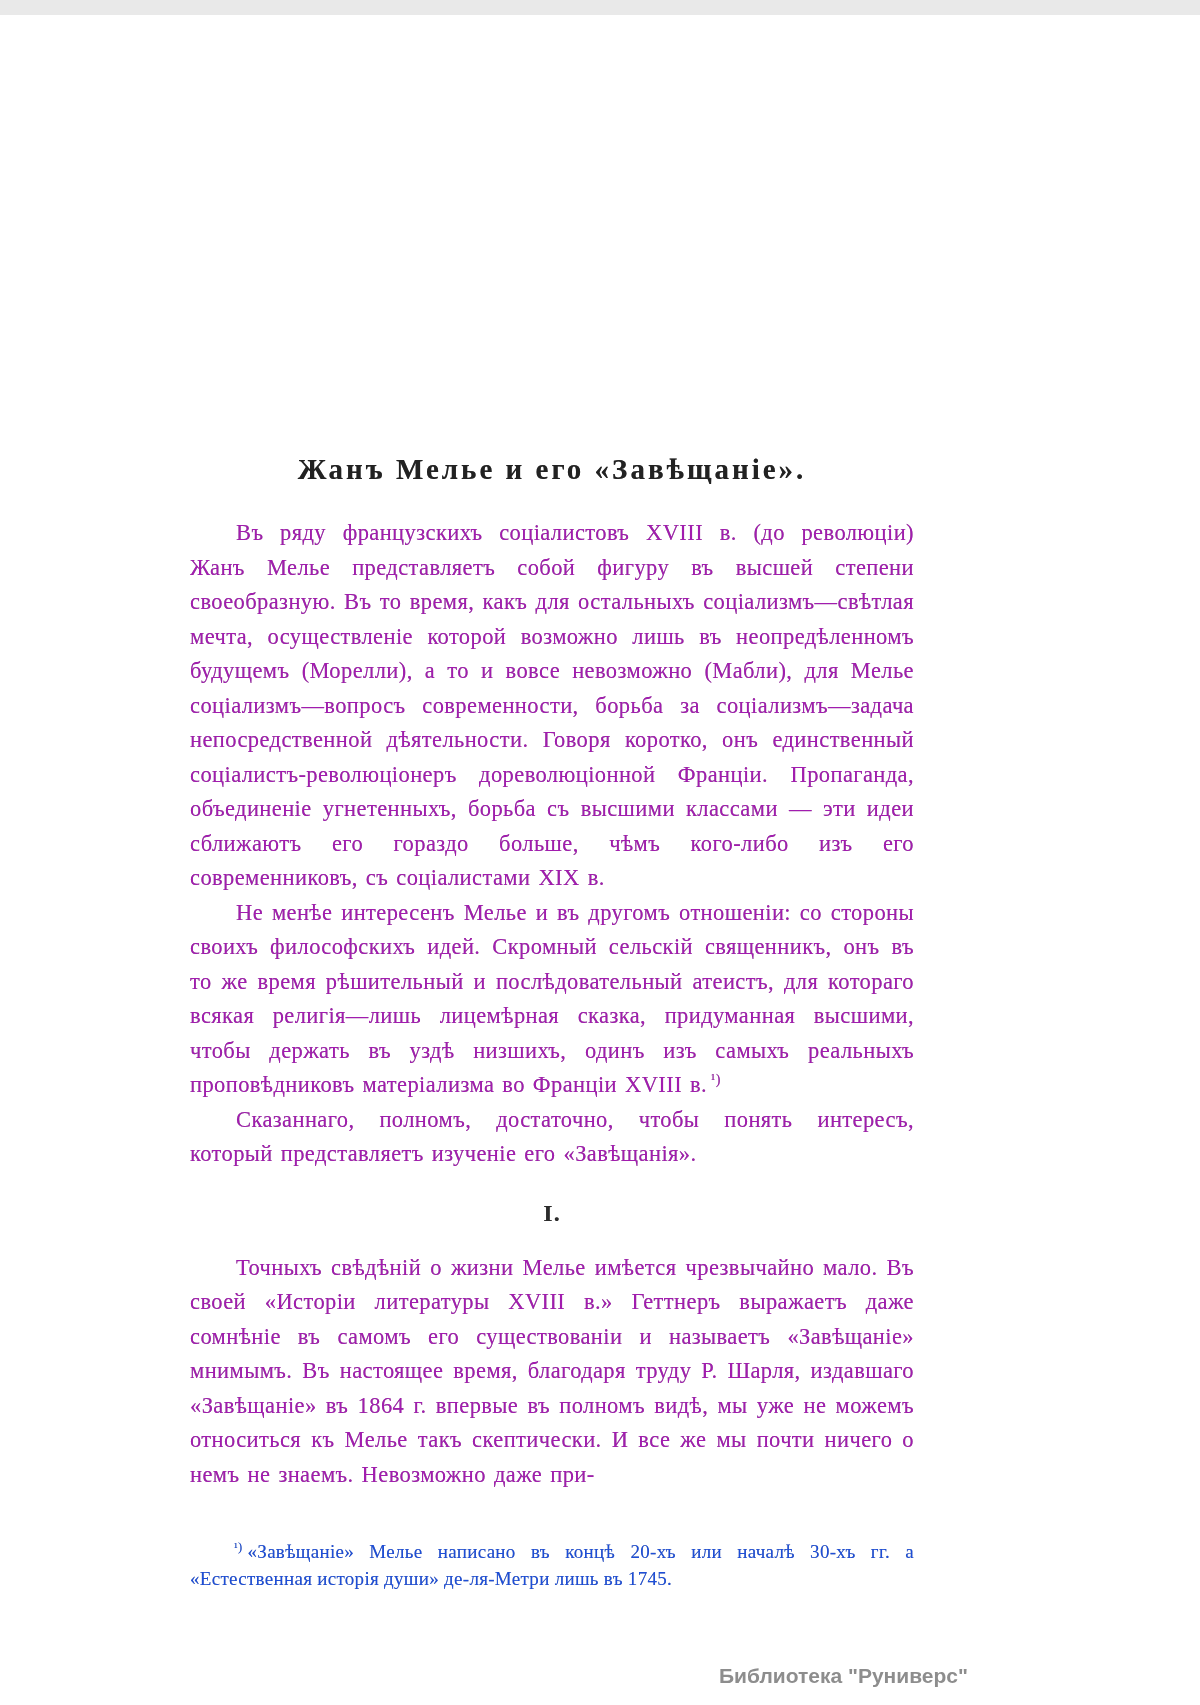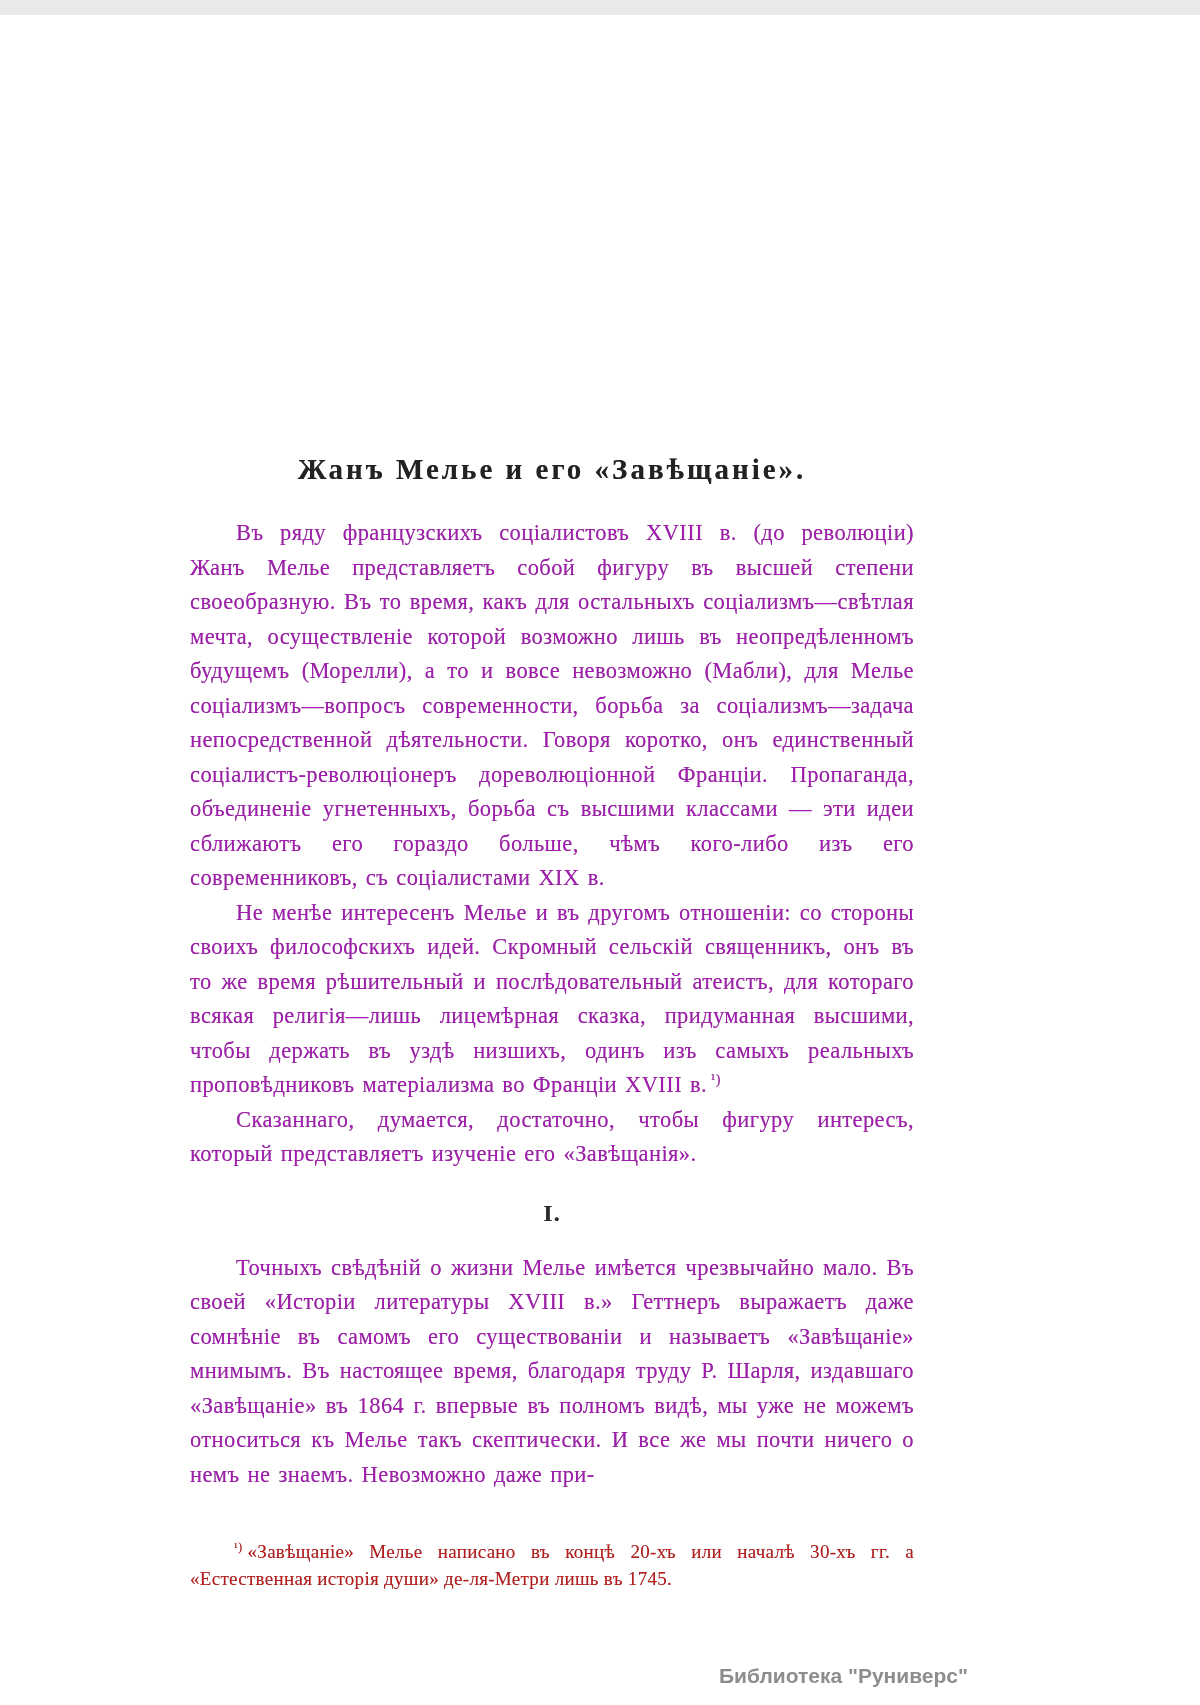--- a/index.html
+++ b/index.html
@@ -58,21 +58,21 @@
     color: #2b2b2b;
     text-shadow: 0 0 0.5px rgba(0,0,0,0.4);
   }
   .footnote {
     margin: 46px 0 0 0;
     font-size: 19px;
     line-height: 27px;
     text-align: justify;
     text-indent: 44px;
     letter-spacing: 0.3px;
-    color: #b91c1c;
+    color: #1d4ed8;
     text-shadow: 0 0 0.4px rgba(0,0,0,0.35);
   }
   .footnote sup {
     font-size: 12.5px;
     line-height: 0;
     margin-right: 5px;
     vertical-align: super;
   }
   .watermark {
     position: absolute;
@@ -90,21 +90,21 @@
 <div class="page">
 
   <div class="text-block">
 
     <h1 class="doc-title">Жанъ Мелье и его «Завѣщаніе».</h1>
 
     <p class="body-para">Въ ряду французскихъ соціалистовъ XVIII в. (до революціи) Жанъ Мелье представляетъ собой фигуру въ высшей степени своеобразную. Въ то время, какъ для остальныхъ соціализмъ—свѣтлая мечта, осуществленіе которой возможно лишь въ неопредѣленномъ будущемъ (Морелли), а то и вовсе невозможно (Мабли), для Мелье соціализмъ—вопросъ современности, борьба за соціализмъ—задача непосредственной дѣятельности. Говоря коротко, онъ единственный соціалистъ-революціонеръ дореволюціонной Франціи. Пропаганда, объединеніе угнетенныхъ, борьба съ высшими классами — эти идеи сближаютъ его гораздо больше, чѣмъ кого-либо изъ его современниковъ, съ соціалистами XIX в.</p>
 
     <p class="body-para"><span>Не менѣе интересенъ Мелье и въ другомъ отношеніи: со стороны своихъ философскихъ идей. Скромный сельскій священникъ, онъ въ то же время рѣшительный и послѣдовательный атеистъ, для котораго всякая религія—лишь лицемѣрная сказка, придуманная высшими, чтобы держать въ уздѣ низшихъ, одинъ изъ самыхъ реальныхъ проповѣдниковъ матеріализма во Франціи XVIII в.</span><sup>¹)</sup></p>
 
-    <p class="body-para">Сказаннаго, думается, достаточно, чтобы фигуру интересъ, который представляетъ изученіе его «Завѣщанія».</p>
+    <p class="body-para">Сказаннаго, полномъ, достаточно, чтобы понять интересъ, который представляетъ изученіе его «Завѣщанія».</p>
 
     <h2 class="section-heading">I.</h2>
 
     <p class="body-para">Точныхъ свѣдѣній о жизни Мелье имѣется чрезвычайно мало. Въ своей «Исторіи литературы XVIII в.» Геттнеръ выражаетъ даже сомнѣніе въ самомъ его существованіи и называетъ «Завѣщаніе» мнимымъ. Въ настоящее время, благодаря труду Р. Шарля, издавшаго «Завѣщаніе» въ 1864 г. впервые въ полномъ видѣ, мы уже не можемъ относиться къ Мелье такъ скептически. И все же мы почти ничего о немъ не знаемъ. Невозможно даже при-</p>
 
     <p class="footnote"><sup>¹)</sup><span>«Завѣщаніе» Мелье написано въ концѣ 20-хъ или началѣ 30-хъ гг. а «Естественная исторія души» де-ля-Метри лишь въ 1745.</span></p>
 
   </div>
 
   <div class="watermark">Библиотека "Руниверс"</div>

